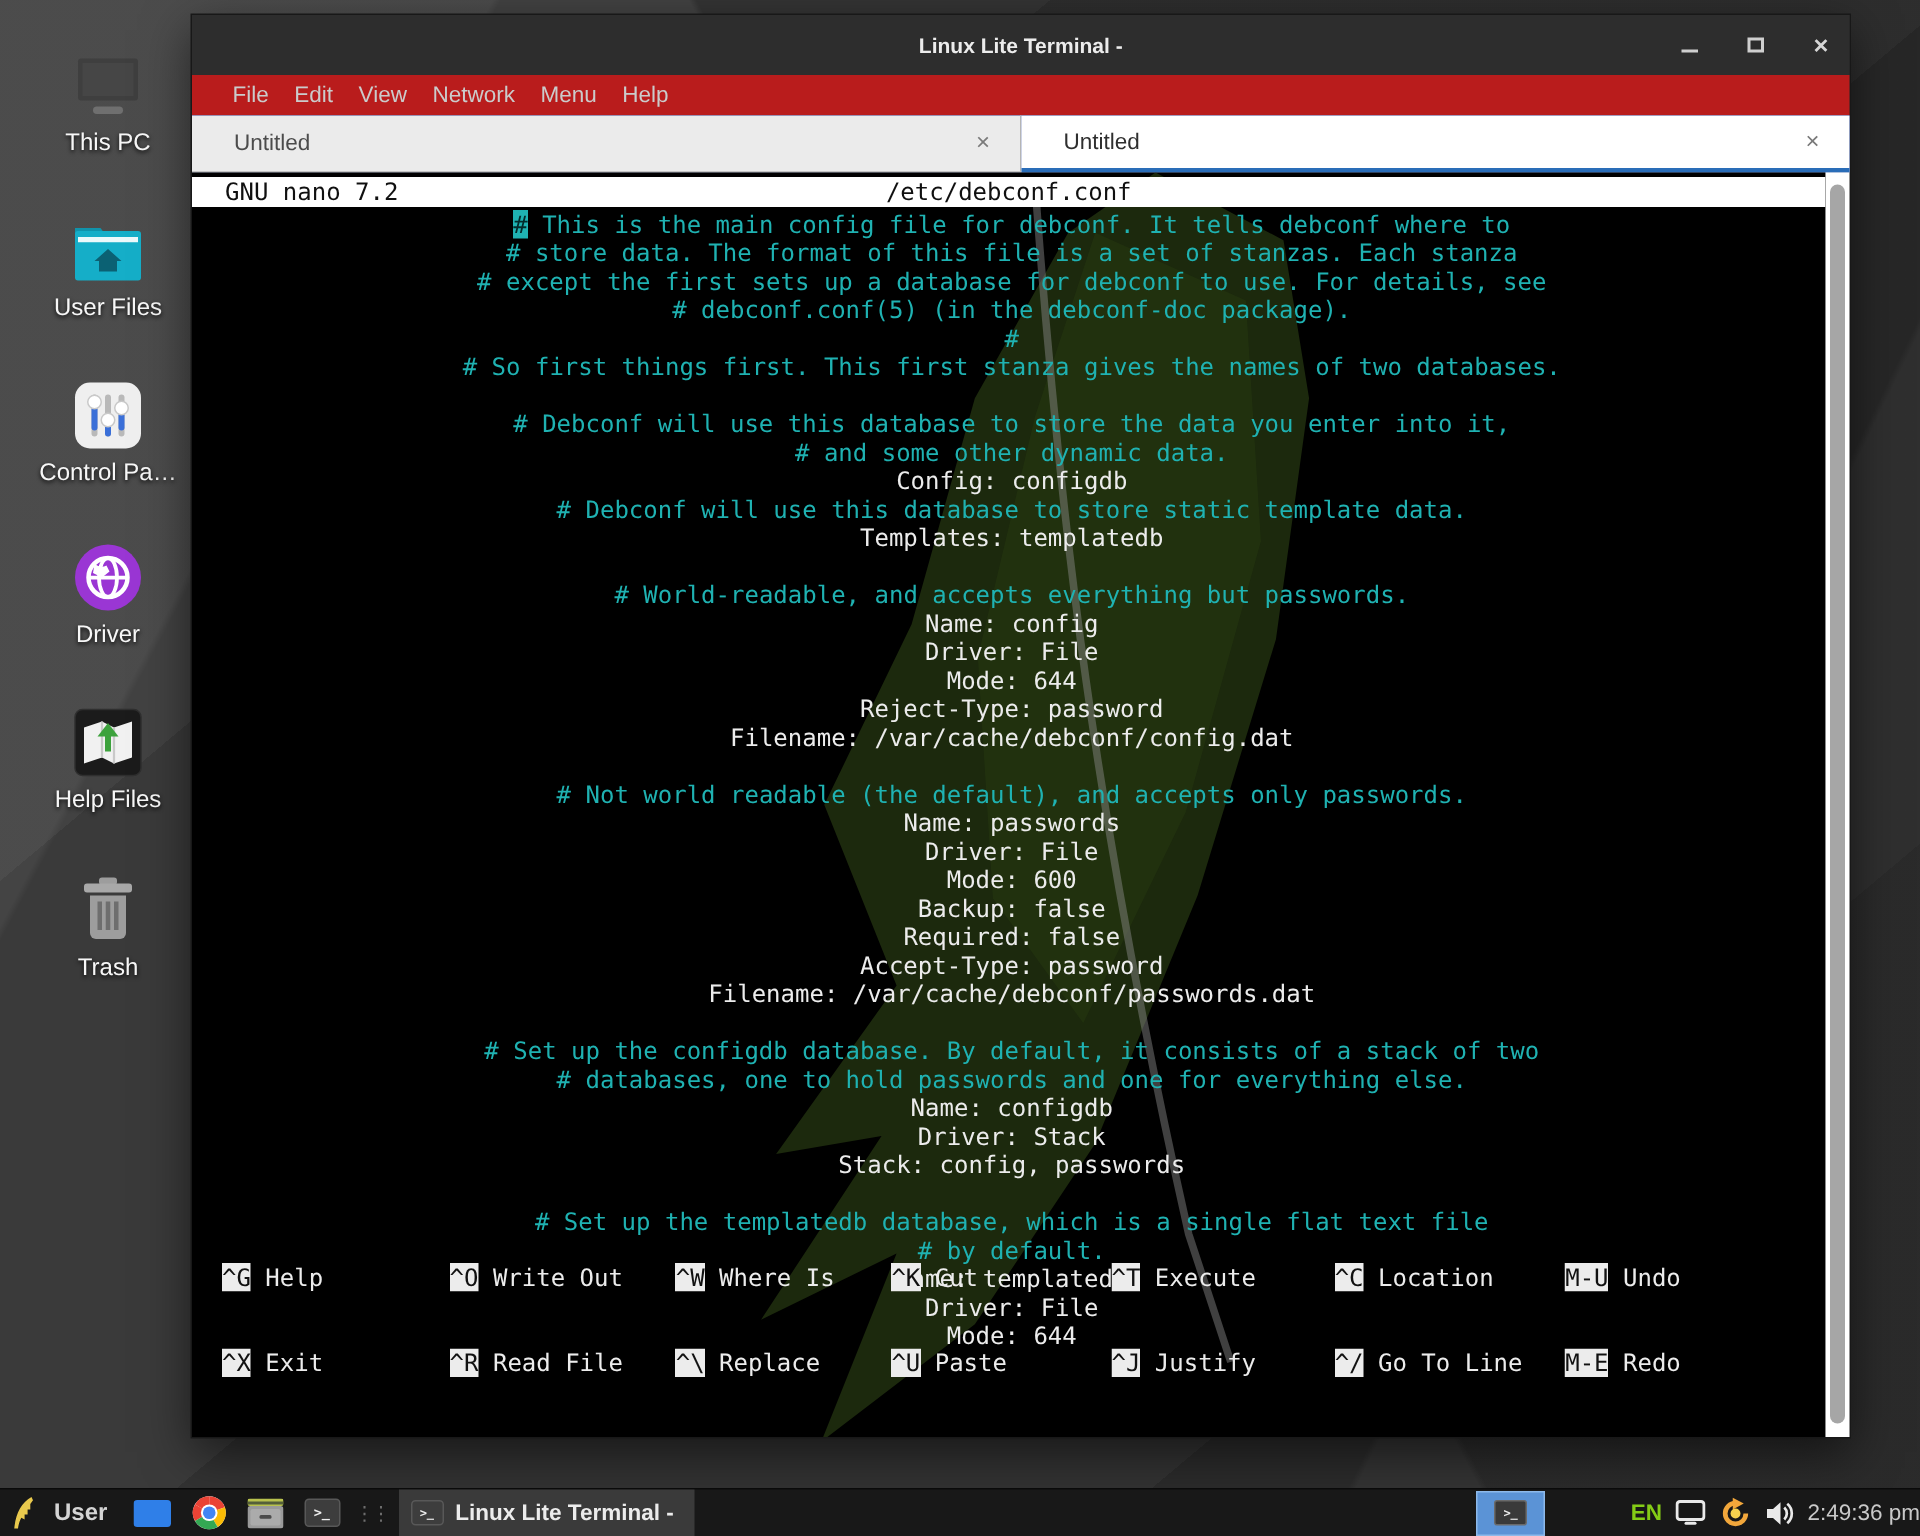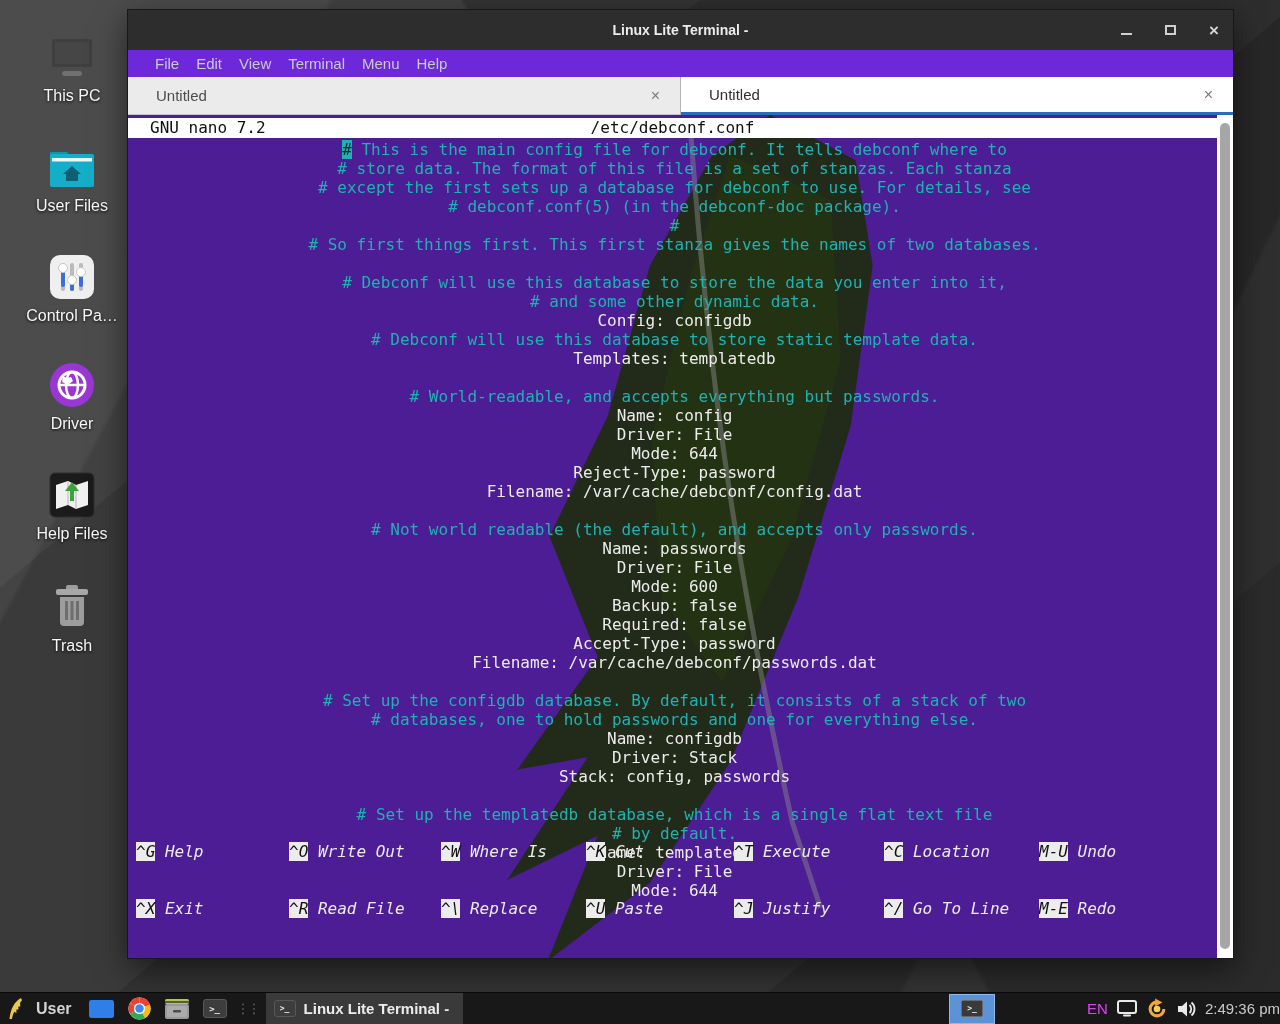--- a/index.html
+++ b/index.html
@@ -26,44 +26,44 @@
   .titlebar { height:40px; position:relative; background:#2d2d2d; }
   .titlebar .wtitle { position:absolute; left:0; right:0; top:0; height:40px; line-height:40px;
     text-align:center; color:#ececec; font-size:14px; font-weight:bold; }
   .wcontrols { position:absolute; right:8px; top:0; height:40px; display:flex; align-items:center; gap:22px; }
   .wbtn { width:22px; height:22px; display:flex; align-items:center; justify-content:center; color:#cfcfcf; }
   .min-bar { width:11px; height:2px; background:#cfcfcf; margin-top:8px; }
   .max-box { width:11px; height:10px; border:2px solid #cfcfcf; }
   .close-x { font-size:17px; line-height:1; color:#d6d6d6; font-weight:bold; }
 
   .menubar { height:27px; display:flex; align-items:center; padding-left:27px; gap:17px;
-    background:#6d28d9; }
+    background:#b91c1c; }
   .menubar .mitem { color:#cbcbcb; font-size:15px; }
 
   .tabbar { height:38px; display:flex; background:#1d4ed8; }
   .tab { flex:1; display:flex; align-items:center; padding:0 20px; position:relative; }
   .tab.inactive { background:#ebebeb; border-right:1px solid #b5b5b5; border-bottom:1px solid #c3c3c3; }
   .tab.active { background:#ffffff; border-bottom:3px solid #2a6db8; }
   .tab .tlabel { font-size:15px; color:#2f2f2f; flex:1; padding-left:8px; }
   .tab.inactive .tlabel { color:#4c4c4c; }
   .tab .tclose { color:#7a7a7a; font-size:16px; }
 
   .contentrow { position:absolute; top:105px; left:0; right:0; bottom:0; display:flex; }
-  .terminal { flex:1; background:#4c1d95; position:relative; overflow:hidden;
+  .terminal { flex:1; background:#000000; position:relative; overflow:hidden;
     font-family:"DejaVu Sans Mono", monospace; font-size:16px; line-height:19px; color:#ececec;
     display:flex; flex-direction:column; }
   .watermark { position:absolute; inset:0; pointer-events:none; z-index:1; }
   .nano-header { position:relative; z-index:2; margin-top:3px; height:20px; background:#ffffff; color:#101010; }
   .nano-header .nh-left { position:absolute; left:22px; top:0; line-height:20px; }
   .nano-header .nh-file { position:absolute; left:0; right:0; top:0; line-height:20px; text-align:center; }
   .nano-lines { position:relative; z-index:2; padding-left:4px; margin-top:2px; white-space:pre; }
   .tline { height:19px;text-align:center; }
   .tline.cmt { color:#1fb2b2; }
   .cursor { background:#1fb2b2; color:#032b2b; }
-  .nano-shortcuts { position:absolute; z-index:2; left:8px; right:0; bottom:2px; white-space:pre;font-style:italic; }
+  .nano-shortcuts { position:absolute; z-index:2; left:20px; right:0; bottom:2px; white-space:pre; }
   .scrow { height:19px; display:flex; }
   .sc { display:inline-block; overflow:hidden; white-space:pre; }
   .key { background:#ececec; color:#111; }
 
   .scrollbar { width:16px; background:#ffffff; position:relative; }
   .thumb { position:absolute; left:3px; right:3px; top:8px; bottom:9px; background:#a6a6a6; border-radius:5px; }
 
   
   .taskbar { position:absolute; left:0; bottom:0; width:1280px; height:32px; background:#181818;
     border-top:1px solid #0a0a0a; display:flex; align-items:center; }
@@ -75,21 +75,21 @@
     color:#eee; font-family:"DejaVu Sans Mono", monospace; font-size:9px; font-weight:bold;
     display:flex; align-items:center; justify-content:center; }
   .taskbtn { height:32px; background:#3a3a3a; display:flex; align-items:center; gap:8px; padding:0 14px 0 8px; margin-left:4px; }
   .taskbtn .tb-label { color:#ececec; font-size:15px; font-weight:bold; white-space:nowrap; }
   .tb-right { margin-left:auto; display:flex; align-items:center; height:100%; }
   .tray-term { width:46px; height:30px; background:#5b93d6; border:1px solid #8db9ea; display:flex;
     align-items:center; justify-content:center; margin-right:57px; }
   .tray-term .inner { width:22px; height:17px; background:#3a3a3a; border:1px solid #6a6a6a; border-radius:2px;
     color:#eee; font-family:"DejaVu Sans Mono", monospace; font-size:8px; font-weight:bold;
     display:flex; align-items:center; justify-content:center; }
-  .en-label { color:#d946ef; font-size:15px; font-weight:normal; margin-right:9px;margin-left:35px; }
+  .en-label { color:#84cc16; font-size:15px; font-weight:bold; margin-right:9px; }
   .tray-ico { display:flex; align-items:center; justify-content:center; margin-right:9px; }
   .clock { color:#c9c9c9; font-size:15px; white-space:nowrap; }
 </style>
 </head>
 <body>
 
 <div class="dicon" style="top:28px">
   <div class="glyph">
     <svg width="50" height="42" viewBox="0 0 50 42">
       <rect x="5" y="1" width="40" height="28" rx="2" fill="#3f3f3f"></rect>
@@ -183,21 +183,21 @@
       <div class="wbtn">
           <span class="close-x">×</span>
         </div>
     </div>
   </div>
 
   <div class="menubar">
     <span class="mitem">File</span>
     <span class="mitem">Edit</span>
     <span class="mitem">View</span>
-    <span class="mitem">Terminal</span>
+    <span class="mitem">Network</span>
     <span class="mitem">Menu</span>
     <span class="mitem">Help</span>
   </div>
 
   <div class="tabbar">
     <div class="tab inactive">
       <span class="tlabel">Untitled</span>
       <span class="tclose">×</span>
     </div>
     <div class="tab active">

